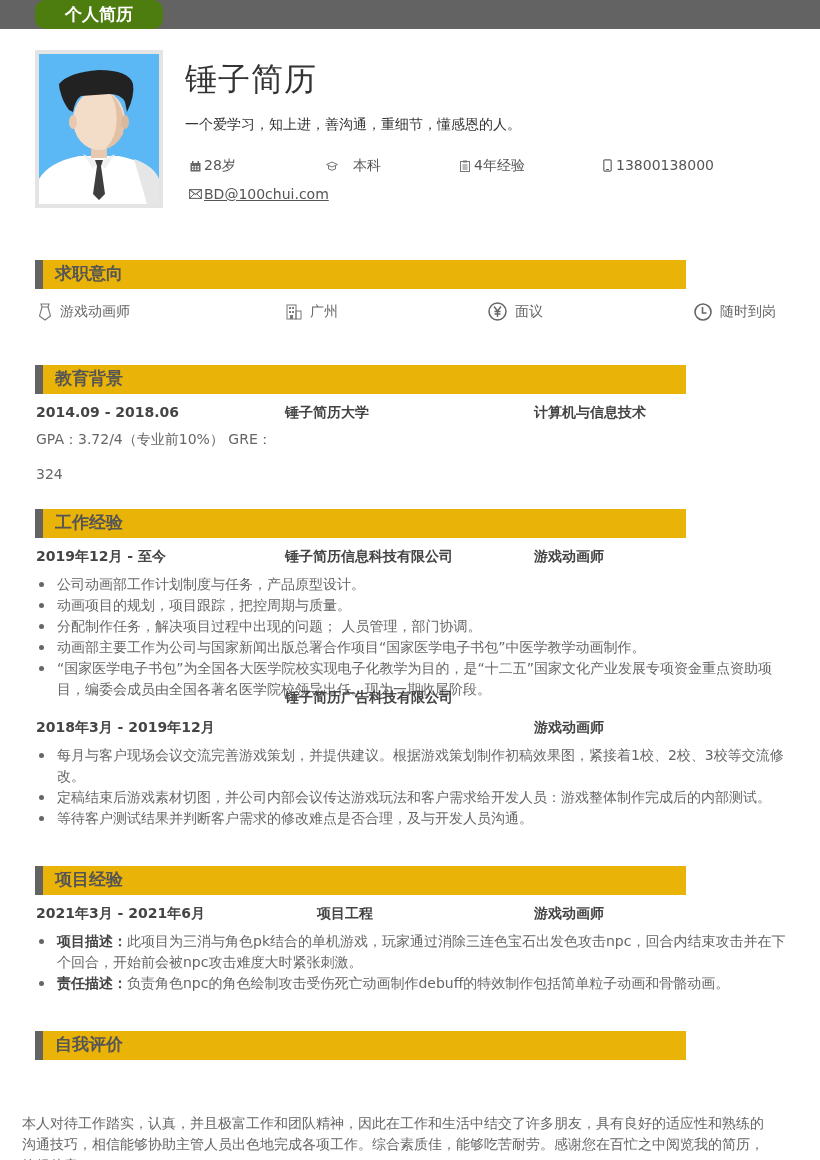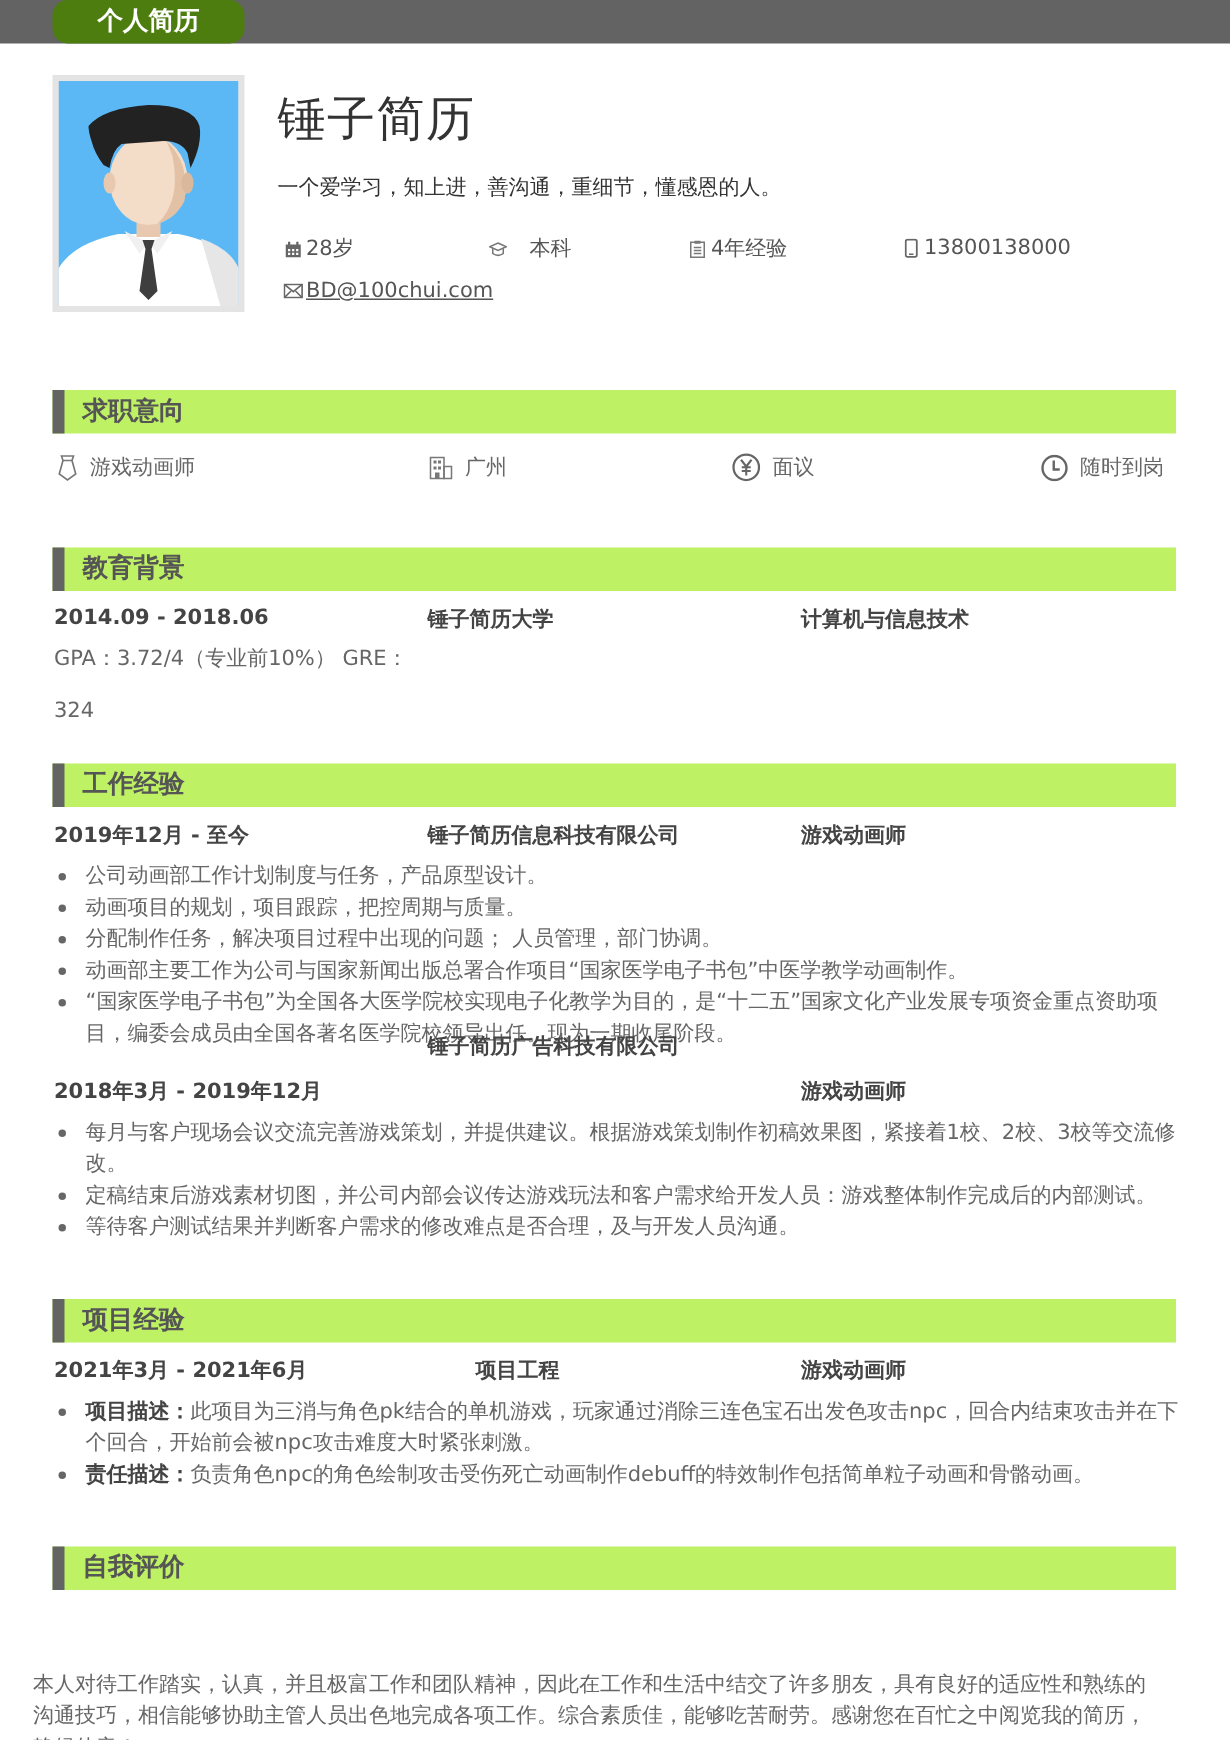--- a/index.html
+++ b/index.html
@@ -27,22 +27,22 @@
     letter-spacing: 1px;
   }
   .motto {
     position: absolute; left: 185px; top: 116px; font-size: 14px; color: #333333;
   }
   .info-item {
     position: absolute; font-size: 14px; color: #555555; display: flex; align-items: center;
   }
   .info-item .ic { width: 14px; height: 14px; margin-right: 2px; display: inline-flex; align-items: center; justify-content: center; color: #666; }
   .section-head {
-    position: absolute; left: 35px; width: 749px; height: 29px;
-    background: #bef264; border-left: 8px solid #636363;
+    position: absolute; left: 35px; width: 651px; height: 29px;
+    background: #eab308; border-left: 8px solid #636363;
   }
   .section-head span {
     position: absolute; left: 12px; top: 2px; font-size: 17px; font-weight: bold; color: #555555;
   }
   .intent-item {
     position: absolute; font-size: 14px; color: #666666; display: flex; align-items: center;
   }
   .intent-item svg { margin-right: 8px; }
   .row-bold {
     position: absolute; font-size: 14px; font-weight: bold; color: #444444;

